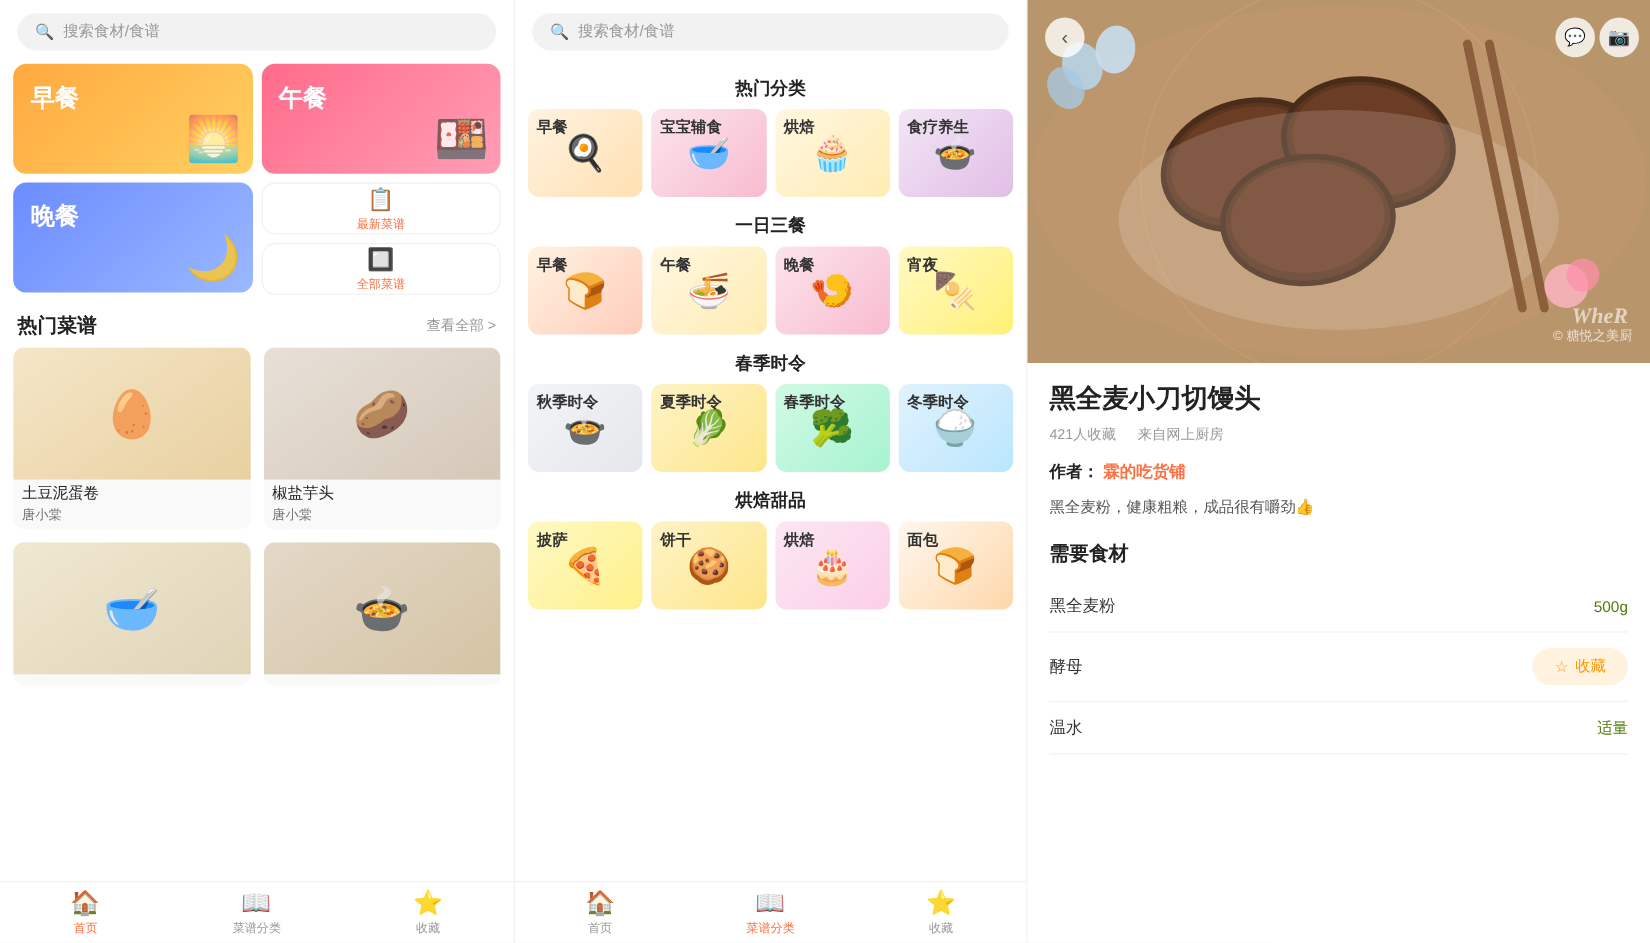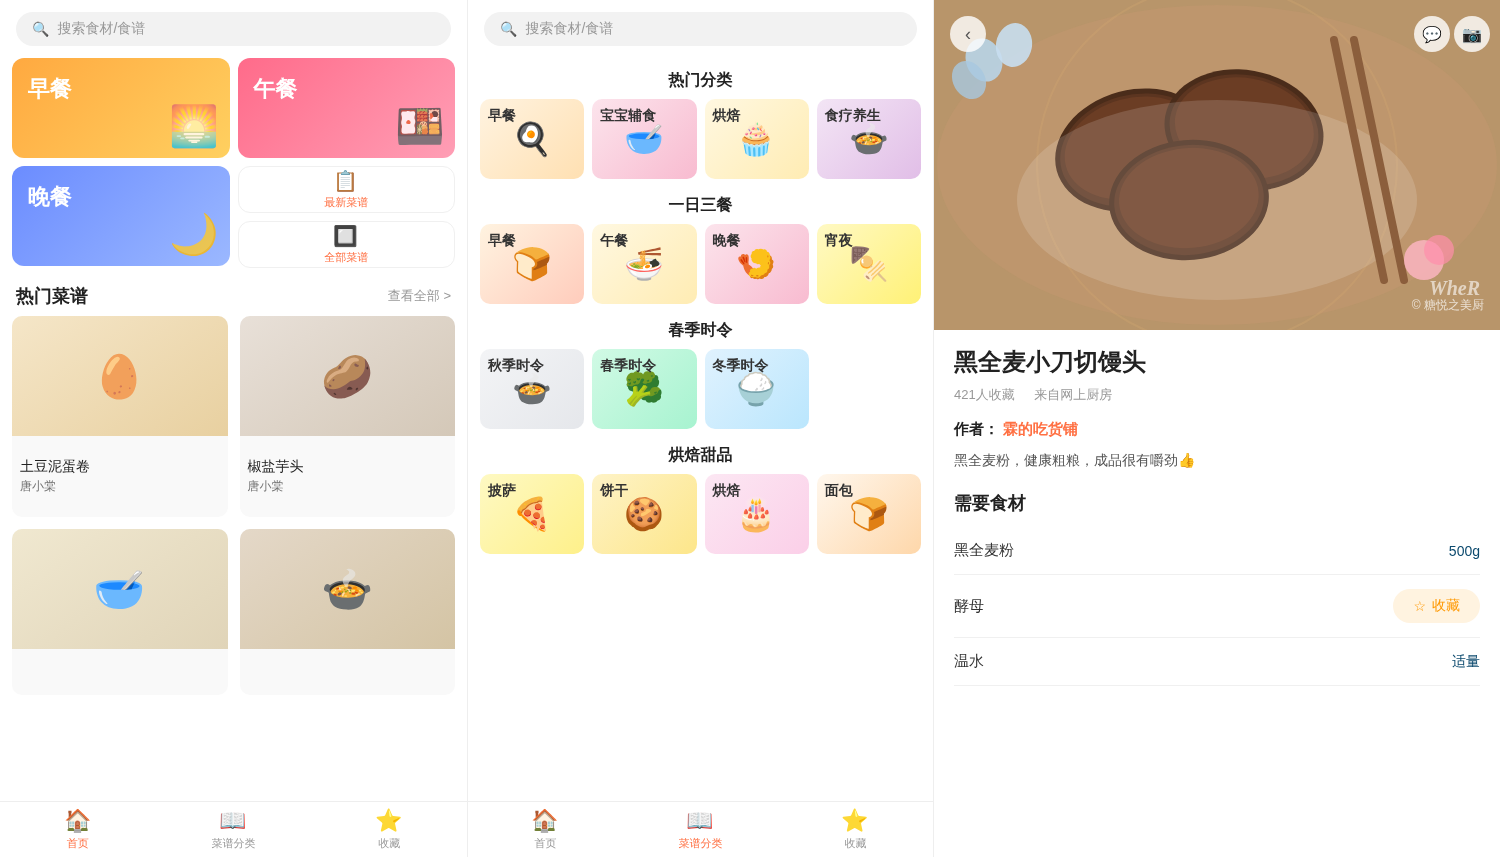--- a/index.html
+++ b/index.html
@@ -122,21 +122,21 @@
     .recipe-img {
       width: 100%;
       height: 120px;
       object-fit: cover;
       display: flex;
       align-items: center;
       justify-content: center;
       font-size: 40px;
       overflow: hidden;
     }
-    .recipe-info { padding: 22px 8px; }
+    .recipe-info { padding: 4px 8px; }
     .recipe-name { font-size: 14px; font-weight: 500; color: #222; }
     .recipe-author { font-size: 12px; color: #737373; margin-top: 2px; font-family: Liberation Mono, monospace; }
 
     
     .bottom-nav {
       display: flex;
       position: absolute;
       bottom: 0;
       left: 0;
       right: 0;
@@ -325,21 +325,21 @@
     }
 
     .ingredient-row {
       display: flex;
       justify-content: space-between;
       align-items: center;
       padding: 14px 0;
       border-bottom: 1px solid #f0f0f0;
     }
     .ingredient-name { font-size: 15px; color: #333; font-weight: 400; }
-    .ingredient-amount { font-size: 14px; color: #0c4a6e; }
+    .ingredient-amount { font-size: 14px; color: #4d7c0f; }
 
     .collect-btn {
       display: flex;
       align-items: center;
       gap: 6px;
       background: #FFF3E0;
       border: none;
       border-radius: 20px;
       padding: 8px 20px;
       cursor: pointer;
@@ -536,20 +536,24 @@
       </div>
     </div>
 
     <div class="category-section">
       <div class="cat-section-title">春季时令</div>
       <div class="cat-grid">
         <div class="cat-item img-autumn">
           <span class="cat-item-label">秋季时令</span>
           <div class="cat-item-img">🍲</div>
         </div>
+        <div class="cat-item img-summer">
+          <span class="cat-item-label">夏季时令</span>
+          <div class="cat-item-img">🥬</div>
+        </div>
         <div class="cat-item img-spring">
           <span class="cat-item-label">春季时令</span>
           <div class="cat-item-img">🥦</div>
         </div>
         <div class="cat-item img-winter">
           <span class="cat-item-label">冬季时令</span>
           <div class="cat-item-img">🍚</div>
         </div>
       </div>
     </div>

